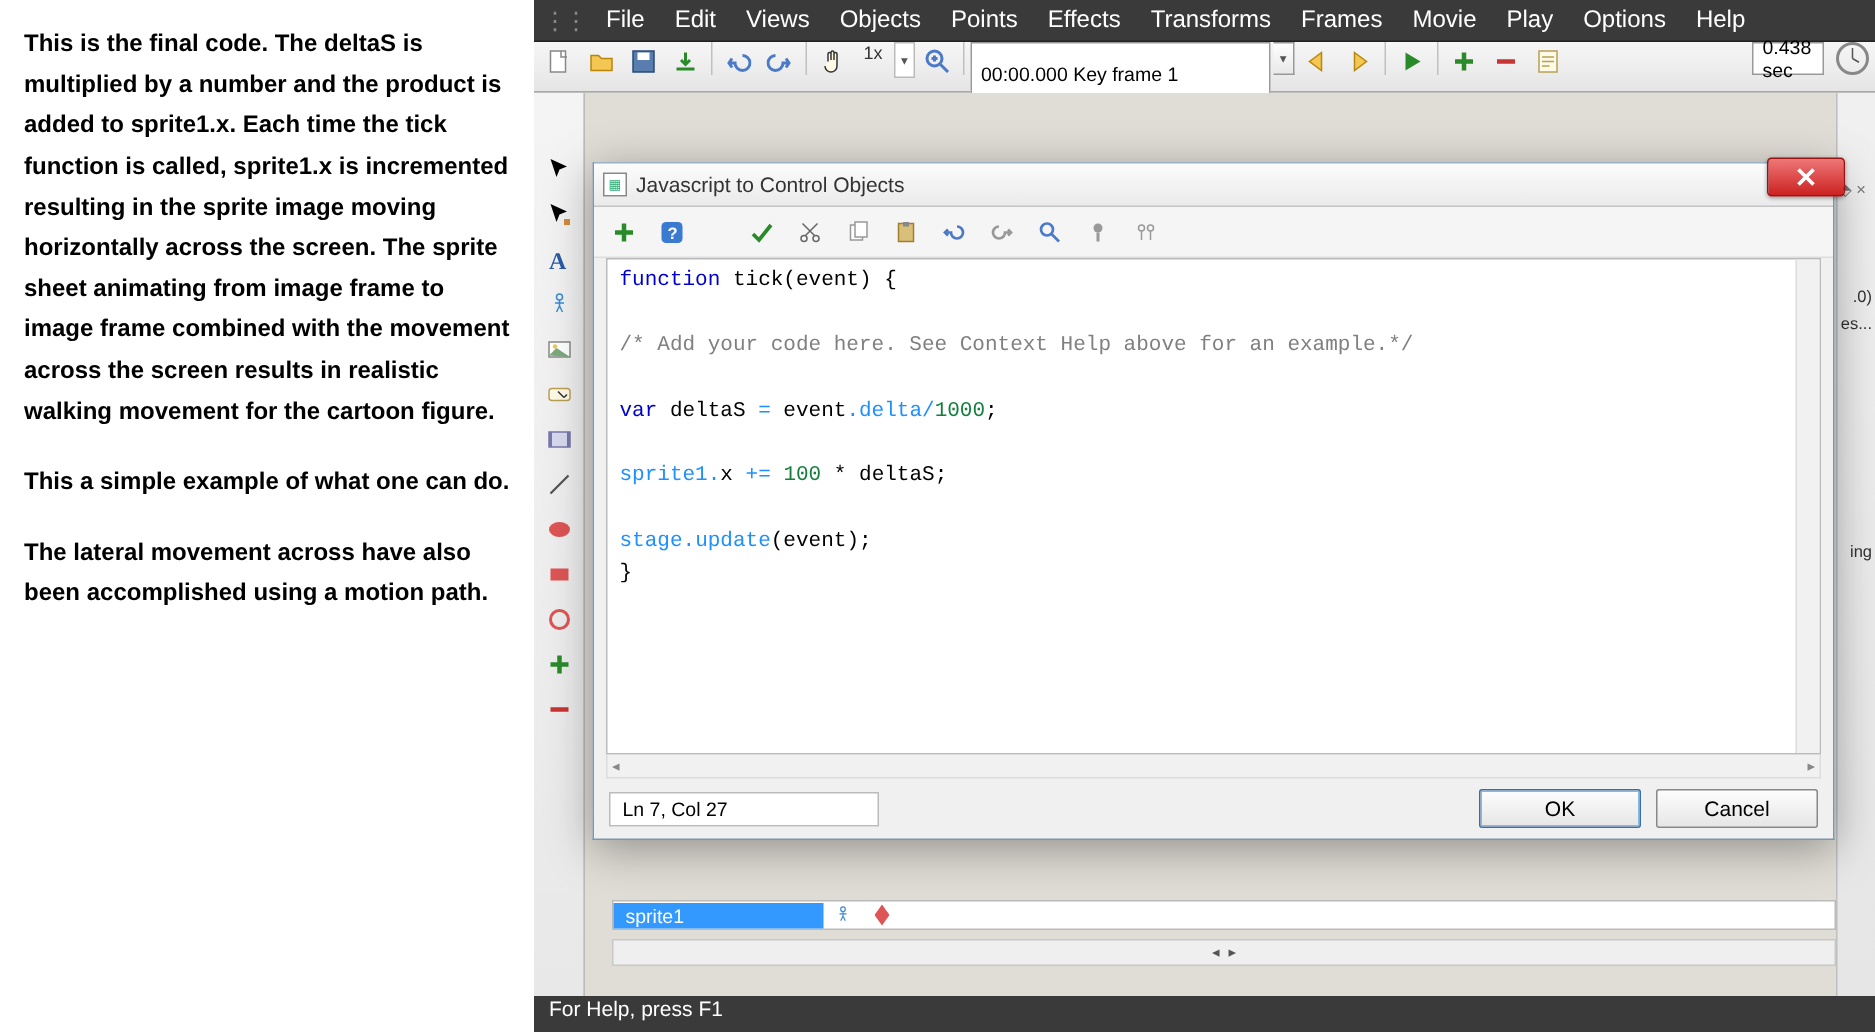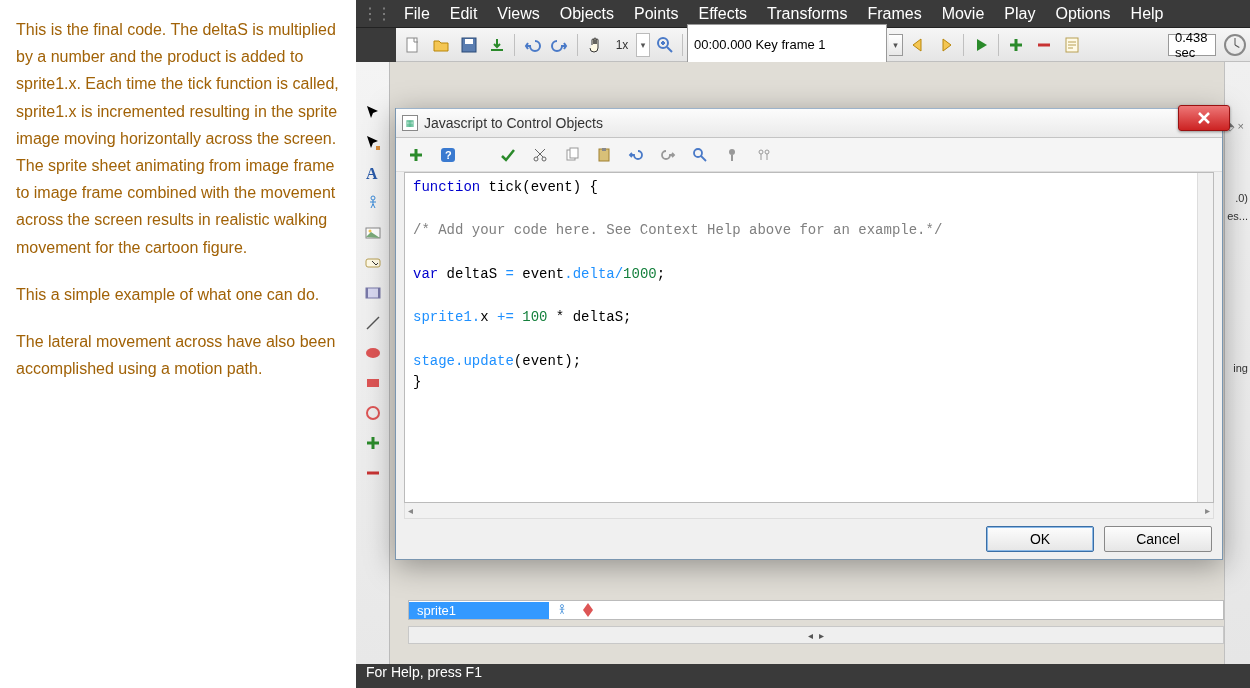--- a/index.html
+++ b/index.html
@@ -1,28 +1,28 @@
 <!DOCTYPE html>
 <html><head>
 <meta charset="utf-8">
 <style>
   * { box-sizing: border-box; margin: 0; padding: 0; }
   body { font-family: Arial, sans-serif; font-size: 14px; background: #fff; width: 1250px; height: 688px; overflow: hidden; position: relative; }
   
   .layout { display: flex; width: 100%; height: 100%; }
-  .left-col { width: 356px; padding: 16px 10px 16px 16px; line-height: 1.7; font-size: 16px; color: #a16207; }
+  .left-col { width: 356px; padding: 16px 10px 16px 16px; line-height: 1.7; font-size: 16px; color: #000000; font-weight: bold; }
   .left-col p { margin-bottom: 20px; }
   
   .right-col { flex: 1; background: #3a3a3a; display: flex; flex-direction: column; position: relative; }
   
   .menubar { background: #3a3a3a; color: #fff; display: flex; align-items: center; height: 28px; padding: 0 6px; font-size: 16px; border-bottom: 1px solid #222; }
   .menubar .dots { color: #888; letter-spacing: -2px; margin-right: 4px; }
   .menubar span.mi { padding: 2px 10px; cursor: default; }
   
-  .toolbar { background: linear-gradient(#f6f6f6,#e5e5e5); border-bottom: 1px solid #bfbfbf; height: 34px; display: flex; align-items: center; padding: 0 4px; gap: 2px; margin-left: 40px; }
+  .toolbar { background: linear-gradient(#f6f6f6,#e5e5e5); border-bottom: 1px solid #bfbfbf; height: 34px; display: flex; padding: 0 4px; gap: 2px; }
   .tb-btn { width: 26px; height: 26px; display: inline-flex; align-items: center; justify-content: center; border: 1px solid transparent; border-radius: 2px; }
   .tb-btn svg { width: 18px; height: 18px; }
   .tb-sep { width: 1px; height: 22px; background: #c0c0c0; margin: 0 2px; }
   .tb-zoom { width: 24px; font-size: 12px; color:#333; text-align:center; }
   .tb-dd { width:14px; height:24px; border:1px solid #bbb; background:#fff; display:inline-flex; align-items:center; justify-content:center; font-size:9px; color:#555;}
   .time-box { border:1px solid #999; background:#fff; padding:20px 6px; font-size:13px; width:200px; height:22px; display:flex; align-items:center; }
   .time-dd { width:14px; height:22px; border:1px solid #999; border-left:none; background:linear-gradient(#fff,#e8e8e8); display:inline-flex; align-items:center; justify-content:center; font-size:9px; color:#555;}
   .tb-spacer { flex:1; }
   .sec-box { border:1px solid #999; background:#fff; padding:2px 6px; font-size:13px; height:22px; display:flex; align-items:center; width:48px; }
   .clock { width:22px; height:22px; border:2px solid #888; border-radius:50%; margin-left:6px; position:relative; }
@@ -389,17 +389,18 @@
 <span class="obj">sprite1</span><span class="op">.</span><span>x </span><span class="op">+=</span><span> </span><span class="num">100</span><span> * </span><span>deltaS;</span>
 
 <span class="obj">stage</span><span class="op">.</span><span class="prop">update</span><span>(event);</span>
 <span>}</span><div class="code-scroll-down"></div></div>
   <div class="code-scroll-h">
       <span>◂</span>
       <span>▸</span>
     </div>
 
   <div class="dlg-bottom">
+    <span class="status-ln">Ln 7, Col 27</span>
     <span class="sp"></span>
     <span class="dlg-btn primary">OK</span>
     <span class="dlg-btn">Cancel</span>
   </div>
 </div>
 
 </body></html>

